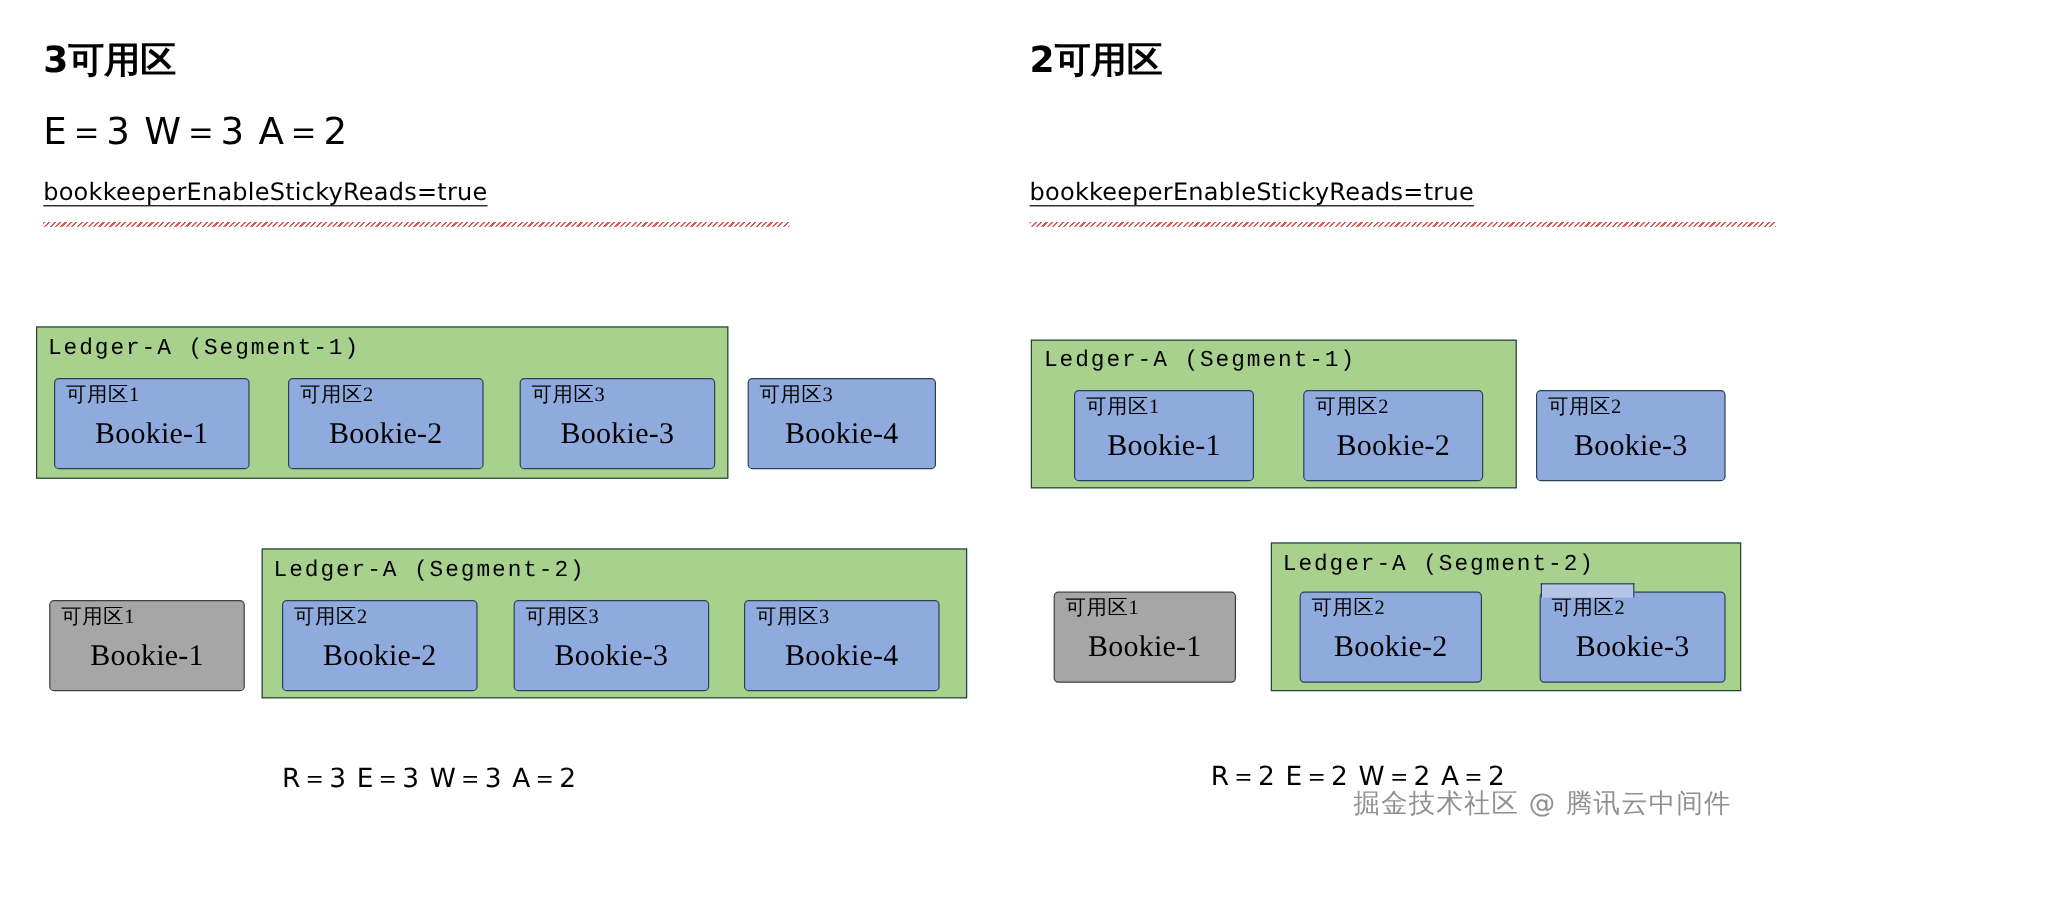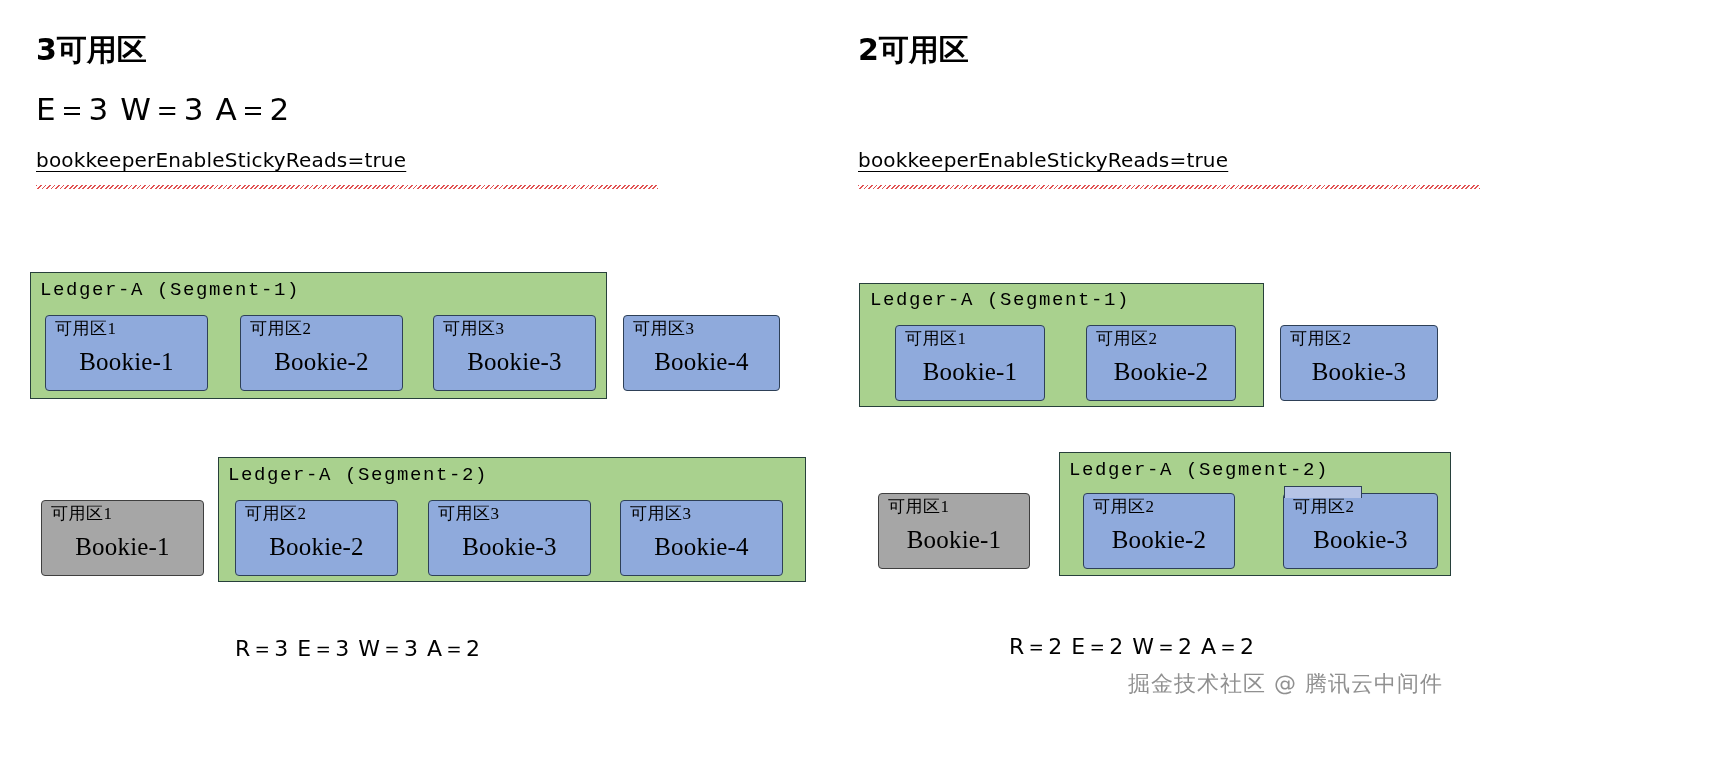--- a/index.html
+++ b/index.html
@@ -115,21 +115,20 @@
     white-space: nowrap;
   }
 
   .watermark {
     position: absolute;
     font-size: 22px;
     color: #7d7d7d;
     white-space: nowrap;
     letter-spacing: 1px;
     opacity: .85;
-    margin-top: 14px;
   }
 </style>
 </head>
 <body>
 
 <div class="panel" id="panel-left">
 
   <div class="heading" style="left:36px; top:30px;">3可用区</div>
 
   <div class="subline" style="left:36px; top:89px;">E＝3 W＝3 A＝2</div>

